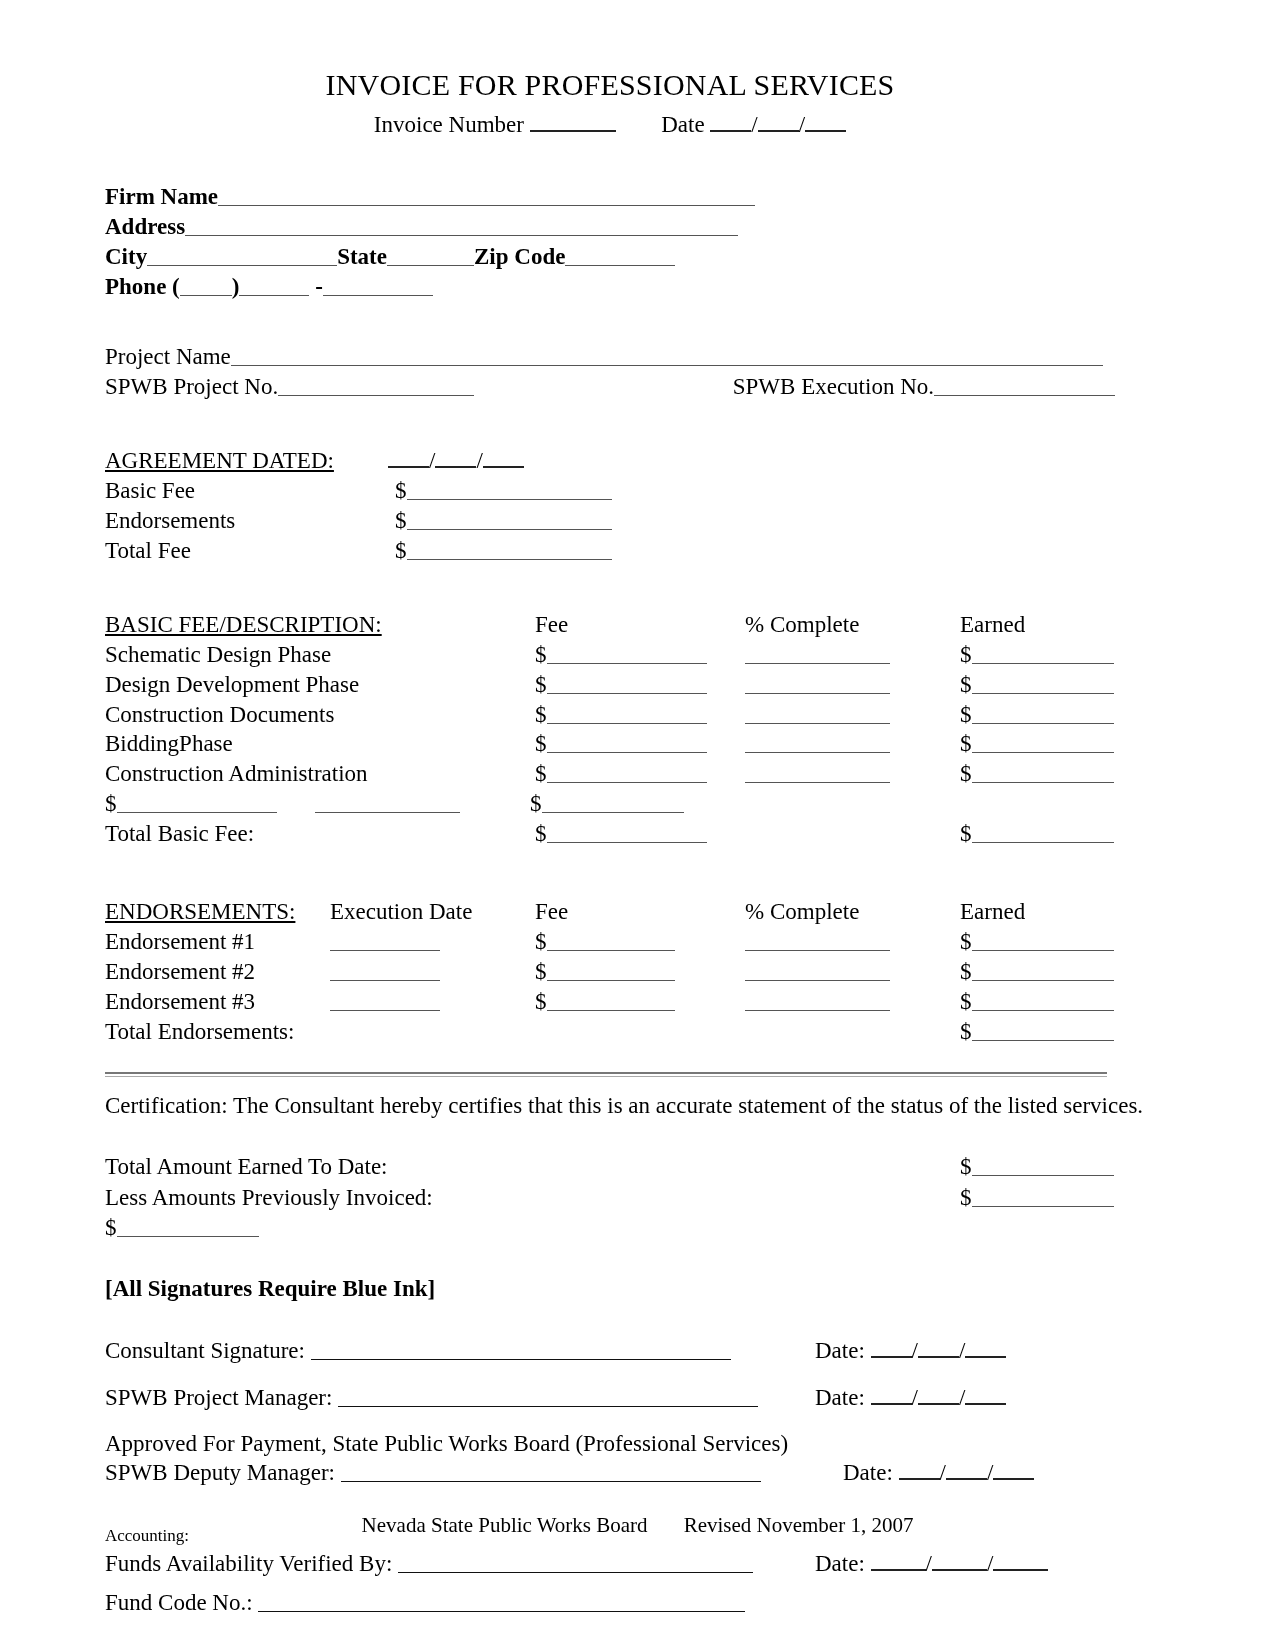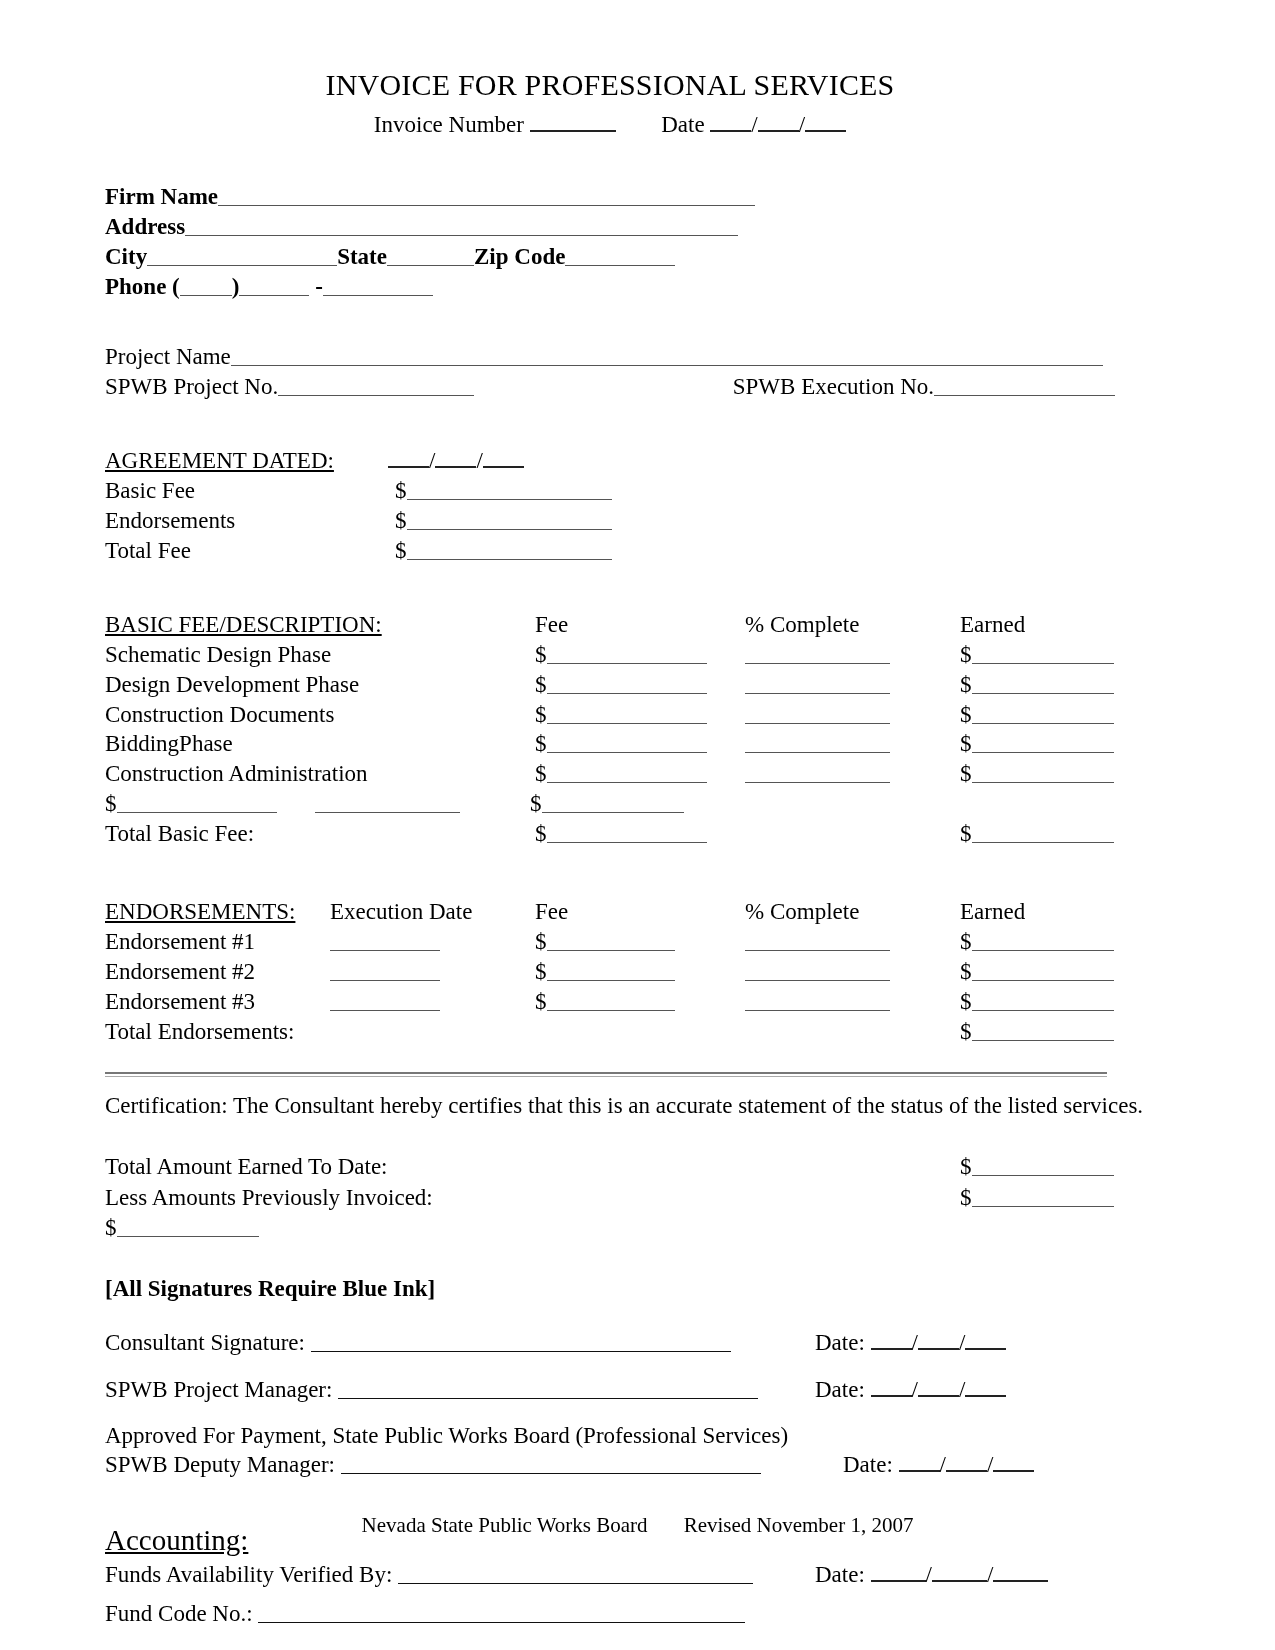--- a/index.html
+++ b/index.html
@@ -130,34 +130,33 @@
   }
   .totals .t-label { width: 855px; flex: 0 0 855px; }
 
   .blue-ink {
     margin-top: 32px;
     font-size: 23px;
     font-weight: bold;
   }
 
   
-  .sig-block { margin-top: 28px; font-size: 23px; }
+  .sig-block { margin-top: 36px; font-size: 23px; }
   .sig-row {
     display: flex;
     align-items: baseline;
     white-space: nowrap;
     margin-bottom: 20px;
   }
   .sig-left { width: 710px; flex: 0 0 710px; }
   .sig-label { display: inline-block; }
   .approval-line { margin-top: 14px; font-size: 23px; white-space: nowrap; }
   .acct-head {
-    margin-top: 26px;
-    font-size: 29px;
-    text-decoration: underline;
+    margin-top: 20px;
+    font-size: 17px;
     display: inline-block;
   }
   .acct-block { margin-top: 4px; font-size: 23px; }
 
   
   .footer {
     position: absolute;
     left: 0;
     right: 0;
     top: 1513px;

